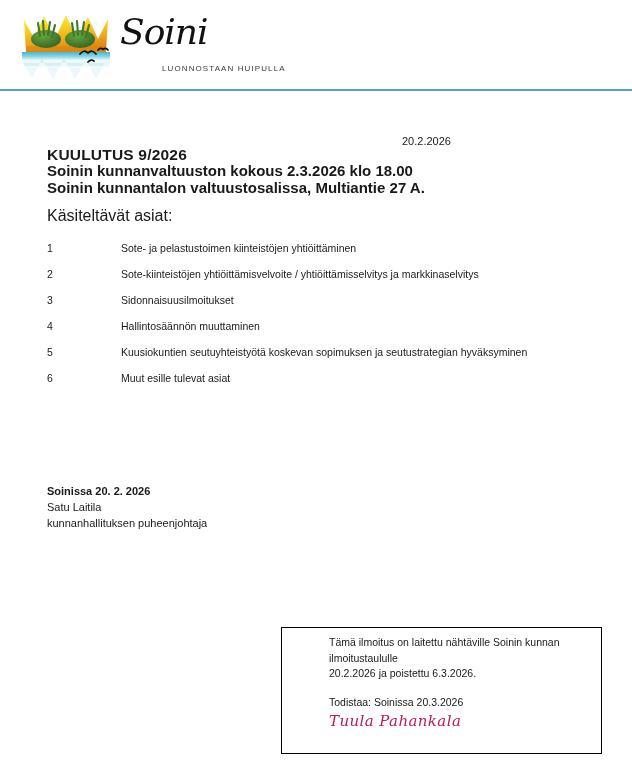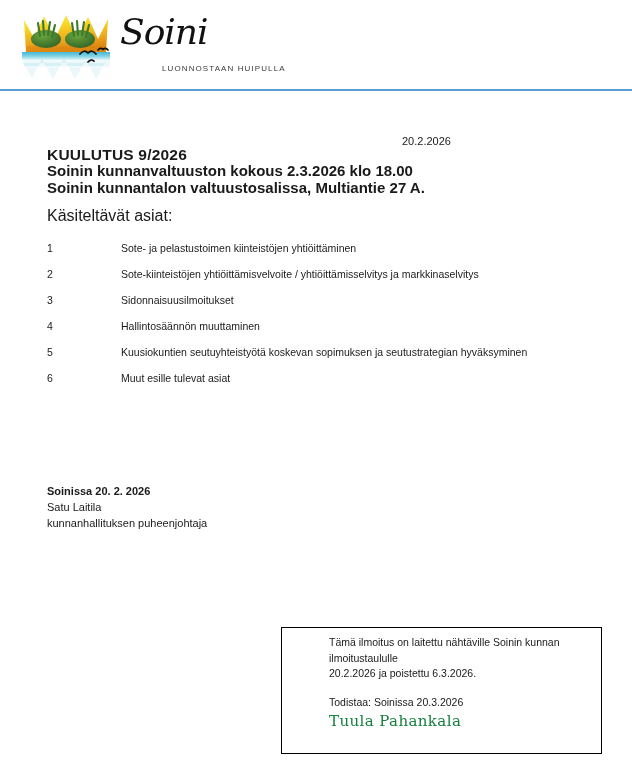--- a/index.html
+++ b/index.html
@@ -190,22 +190,23 @@
   }
   .notice-line {
     font-size: 10.5px;
     line-height: 15.5px;
   }
   .notice-gap {
     height: 13px;
   }
   .notice-sig {
     font-family: "DejaVu Serif", serif;
+    font-style: italic;
     font-size: 15px;
-    color: #15803d;
+    color: #be185d;
     line-height: 20px;
     letter-spacing: 0.4px;
     margin-top: 1px;
     margin-bottom: 1px;
   }
 </style>
 </head>
 <body>
 
 <div class="header">

